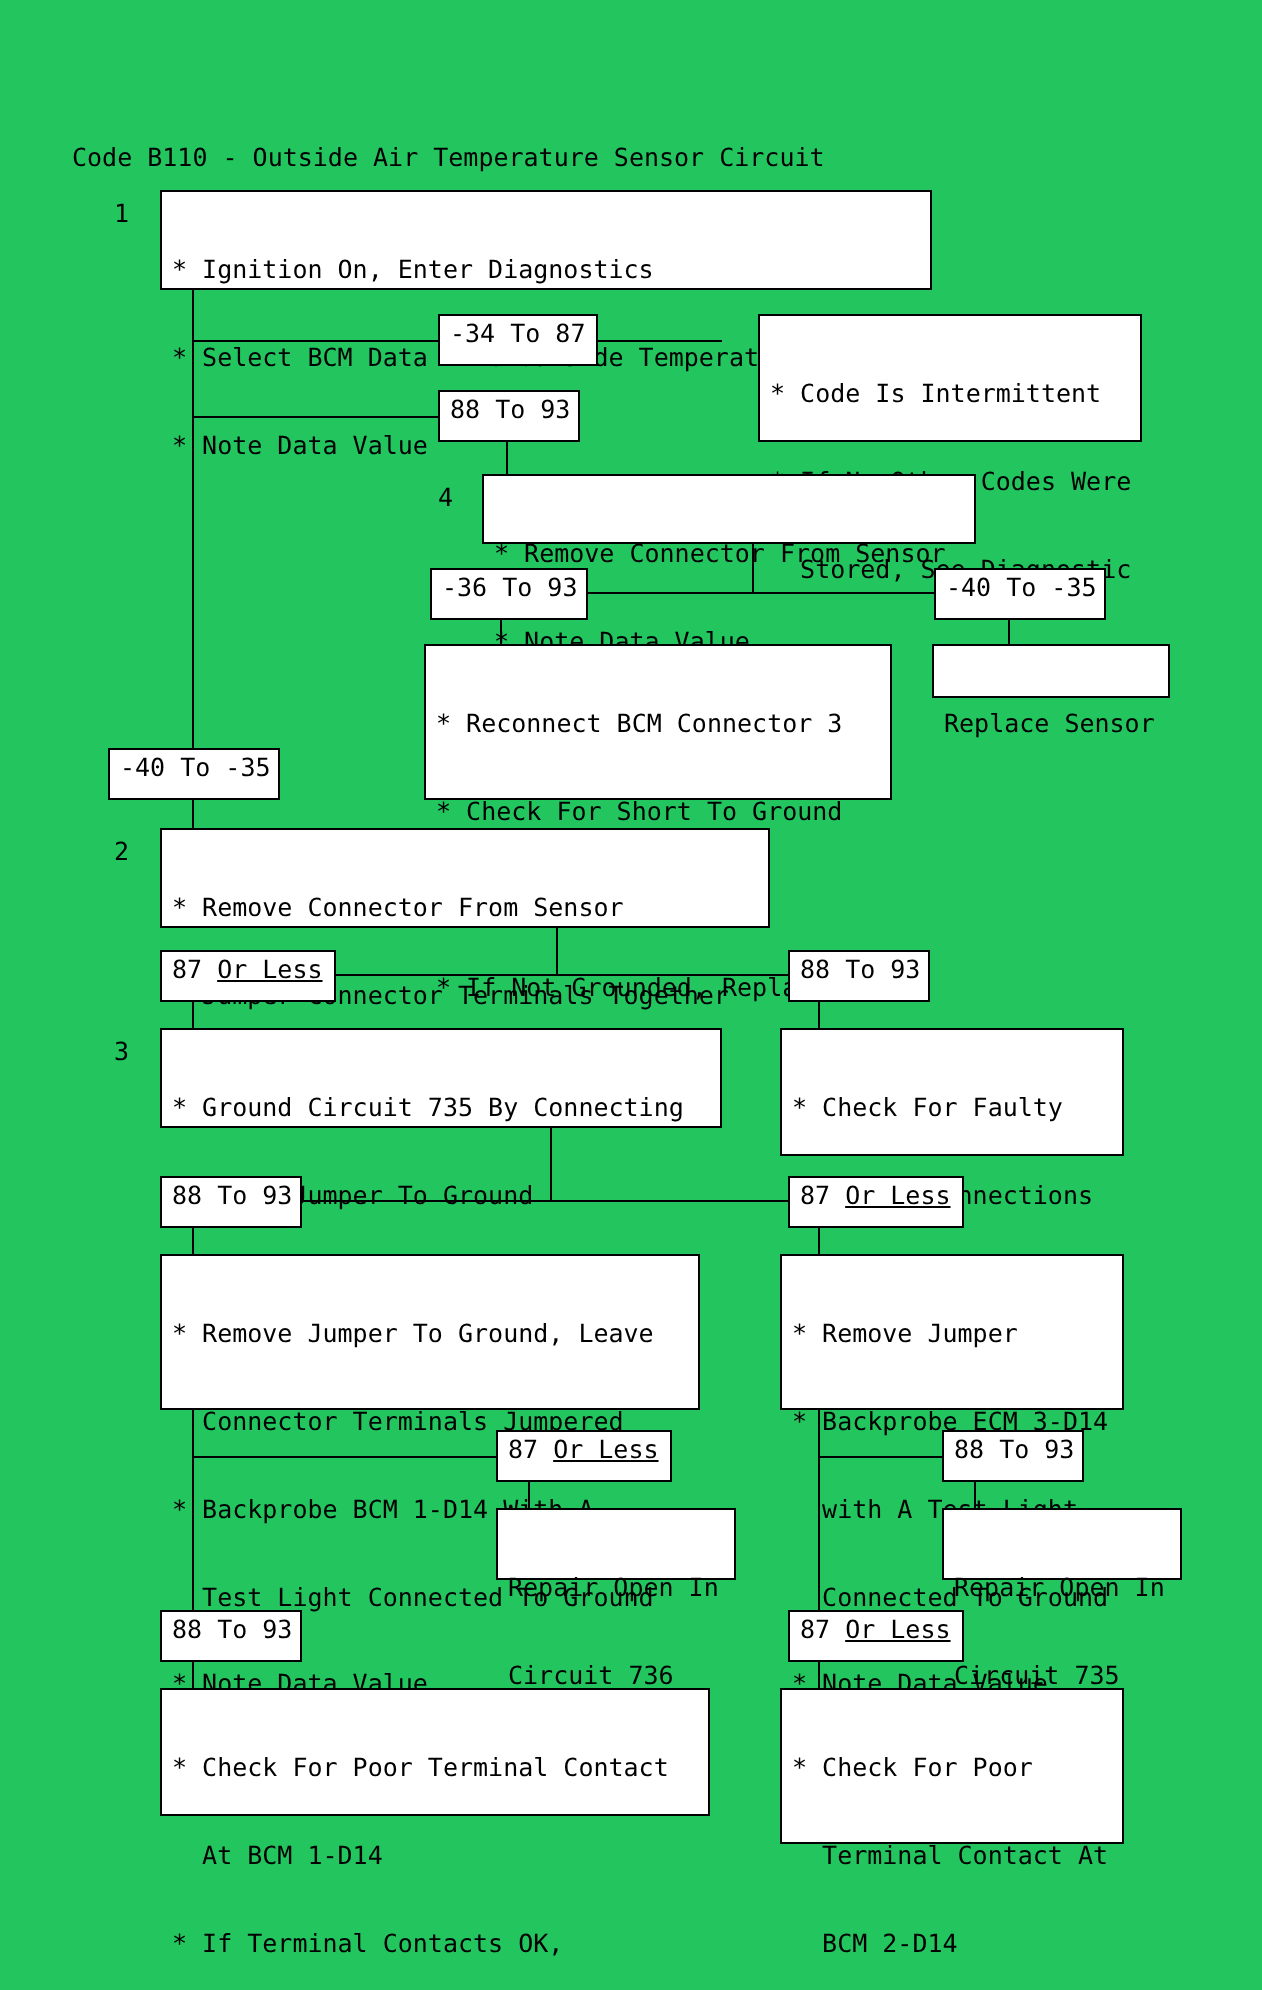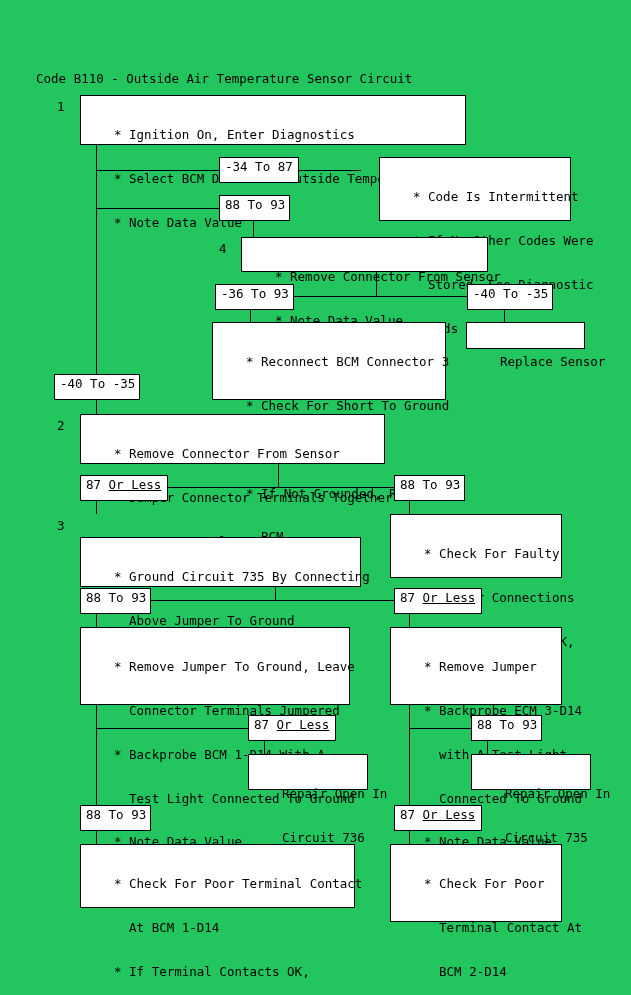--- a/index.html
+++ b/index.html
@@ -35,21 +35,20 @@
     line-height: 14.6px;
     white-space: pre;
     padding: 3px 4px 3px 5px;
   }
   .label-box .box-inner {
     padding: 2px 5px 2px 5px;
   }
   .bullet-line {
     display: block;
     white-space: pre;
-    margin-left: 28px;
   }
   .stepnum {
     position: absolute;
     font-size: 12.5px;
     line-height: 14.6px;
     white-space: pre;
     z-index: 3;
   }
   .line-h {
     position: absolute;
@@ -160,21 +159,21 @@
     <div class="box-inner"><span>87 </span><span class="ul">Or Less</span></div>
   </div>
   <div class="line-v" style="left:96px; top:501px; height:13px;"></div>
 
   <div class="box label-box" style="left:394px; top:475px; width:71px; height:26px;">
     <div class="box-inner">88 To 93</div>
   </div>
   <div class="line-v" style="left:409px; top:501px; height:13px;"></div>
 
   <div class="stepnum" style="left:57px; top:519px;">3</div>
-  <div class="box" style="left:80px; top:537px; width:281px; height:50px;">
+  <div class="box" style="left:80px; top:514px; width:281px; height:50px;">
     <div class="box-inner">
       <span class="bullet-line">* Ground Circuit 735 By Connecting</span>
       <span class="bullet-line">  Above Jumper To Ground</span>
       <span class="bullet-line">* Note Data Value</span>
     </div>
   </div>
 
   <div class="box" style="left:390px; top:514px; width:172px; height:64px;">
     <div class="box-inner">
       <span class="bullet-line">* Check For Faulty</span>

